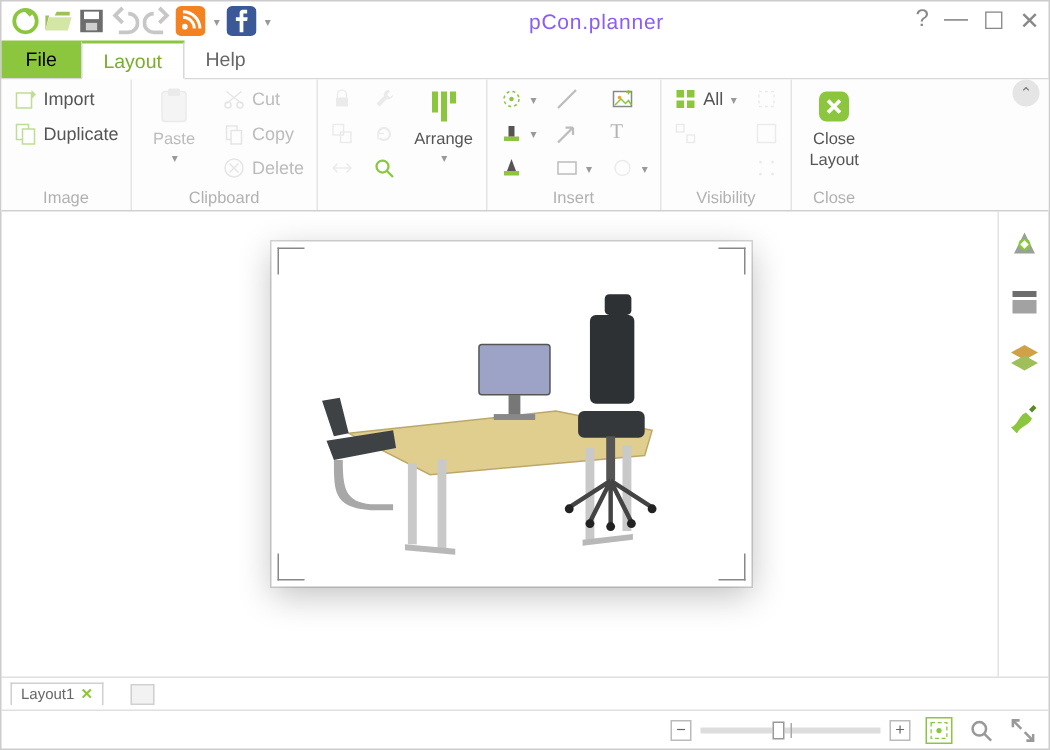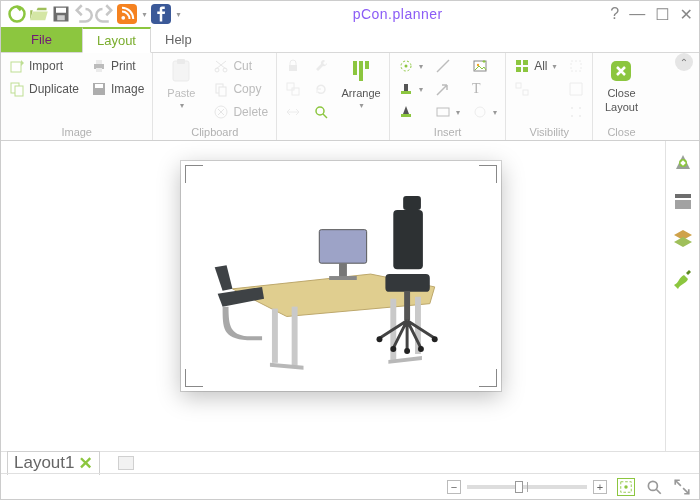--- a/index.html
+++ b/index.html
@@ -8,21 +8,21 @@
 
   
   .qat { height: 26px; display: flex; align-items: center; padding: 0 6px; }
   .qat .ico { width: 20px; height: 20px; display: flex; align-items: center; justify-content: center; margin-right: 2px; cursor: pointer; }
   .qat .title { flex: 1; text-align: center; color: #8b5cf6; font-size: 14px; letter-spacing: .5px; }
   .qat .winctrl { display: flex; gap: 10px; color: #888; }
   .qat .winctrl span { cursor: pointer; }
 
   
   .tabs { height: 26px; display: flex; align-items: stretch; border-bottom: 1px solid #d8d8d8; }
-  .tab-file   { background: #8cc63f; color: #701a75; padding: 0 30px; display: flex; align-items: center; font-size: 13px; cursor: pointer; }
+  .tab-file   { background: #8cc63f; color: #000000; padding: 0 16px; display: flex; align-items: center; font-size: 13px; cursor: pointer; }
   .tab        { padding: 0 14px; display: flex; align-items: center; font-size: 13px; color: #666; cursor: pointer; }
   .tab.active { color: #7aad2d; border: 1px solid #d8d8d8; border-bottom: 1px solid #fff; background: #fff; margin-bottom: -1px; border-top: 2px solid #8cc63f; }
 
   
   .ribbon { display: flex; border-bottom: 1px solid #d0d0d0; height: 88px; background: #fdfdfd; }
   .group  { border-right: 1px solid #e4e4e4; display: flex; flex-direction: column; padding: 2px 4px 0 4px; }
   .group .body { flex: 1; display: flex; align-items: flex-start; gap: 4px; }
   .group .label { text-align: center; font-size: 11px; color: #b1b1b1; padding-bottom: 2px; }
   .col { display: flex; flex-direction: column; gap: 1px; }
   .btn-sm { display: flex; align-items: center; gap: 4px; height: 22px; padding: 0 4px; font-size: 12px; color: #555; cursor: pointer; white-space: nowrap; }
@@ -45,21 +45,21 @@
   .page .crop.tl { top: 4px;  left: 4px;  border-top: 1px solid #888;    border-left: 1px solid #888; }
   .page .crop.tr { top: 4px;  right: 4px; border-top: 1px solid #888;    border-right: 1px solid #888; }
   .page .crop.bl { bottom: 4px;left: 4px;  border-bottom: 1px solid #888; border-left: 1px solid #888; }
   .page .crop.br { bottom: 4px;right: 4px; border-bottom: 1px solid #888; border-right: 1px solid #888; }
   .scene { position: absolute; inset: 18px 12px 12px 12px; }
 
   .sidebar { width: 34px; border-left: 1px solid #e2e2e2; display: flex; flex-direction: column; align-items: center; padding-top: 10px; gap: 14px; }
   .sidebar .sico { width: 24px; height: 24px; cursor: pointer; display: flex; align-items: center; justify-content: center; }
 
   
-  .tabbar { height: 22px; border-top: 1px solid #e0e0e0; display: flex; align-items: center; padding-left: 6px; gap: 18px; font-size: 17px; color: #666; }
+  .tabbar { height: 22px; border-top: 1px solid #e0e0e0; display: flex; align-items: center; padding-left: 6px; gap: 18px; font-size: 10px; color: #666; }
   .doc-tab { border: 1px solid #d0d0d0; border-bottom: none; padding: 1px 6px; display: flex; align-items: center; gap: 4px; background: #fff; }
   .doc-tab .x { color: #8cc63f; font-weight: bold; cursor: pointer; }
   .new-tab { width: 16px; height: 14px; border: 1px solid #d0d0d0; background: #f2f2f2; cursor: pointer; }
 
   .status { height: 26px; border-top: 1px solid #e0e0e0; display: flex; align-items: center; justify-content: flex-end; padding: 0 8px; gap: 10px; }
   .zoom { display: flex; align-items: center; gap: 6px; }
   .zoom .btn { width: 14px; height: 14px; border: 1px solid #bbb; display: flex; align-items: center; justify-content: center; font-size: 11px; color: #666; cursor: pointer; }
   .zoom .track { width: 120px; height: 4px; background: #ddd; position: relative; }
   .zoom .track .tick { position: absolute; left: 50%; top: -3px; width: 1px; height: 10px; background: #aaa; }
   .zoom .track .thumb { position: absolute; left: 40%; top: -4px; width: 8px; height: 12px; background: #fff; border: 1px solid #999; cursor: pointer; }
@@ -157,41 +157,20 @@
             <span>Import</span>
           </div>
           <div class="btn-sm">
             <span class="sq">
                 <svg viewBox="0 0 16 16">
                   <rect x="2" y="2" width="8" height="10" fill="#fff" stroke="#8cc63f"></rect>
                   <rect x="6" y="5" width="8" height="10" fill="#fff" stroke="#8cc63f"></rect>
                 </svg>
               </span>
             <span>Duplicate</span>
-          </div>
-        </div>
-        <div class="col">
-          <div class="btn-sm">
-            <span class="sq">
-                <svg viewBox="0 0 16 16">
-                  <rect x="3" y="6" width="10" height="5" fill="#888"></rect>
-                  <rect x="5" y="2" width="6" height="4" fill="#ddd"></rect>
-                  <rect x="5" y="10" width="6" height="4" fill="#ddd"></rect>
-                </svg>
-              </span>
-            <span>Print</span>
-          </div>
-          <div class="btn-sm">
-            <span class="sq">
-                <svg viewBox="0 0 16 16">
-                  <rect x="2" y="2" width="12" height="12" fill="#6d6d6d"></rect>
-                  <rect x="4" y="3" width="8" height="4" fill="#fff"></rect>
-                </svg>
-              </span>
-            <span>Image</span>
           </div>
         </div>
       </div>
       <div class="label">Image</div>
     </div>
 
     <div class="group">
       <div class="body">
         <div class="btn-lg dis">
           <div class="sq32">

